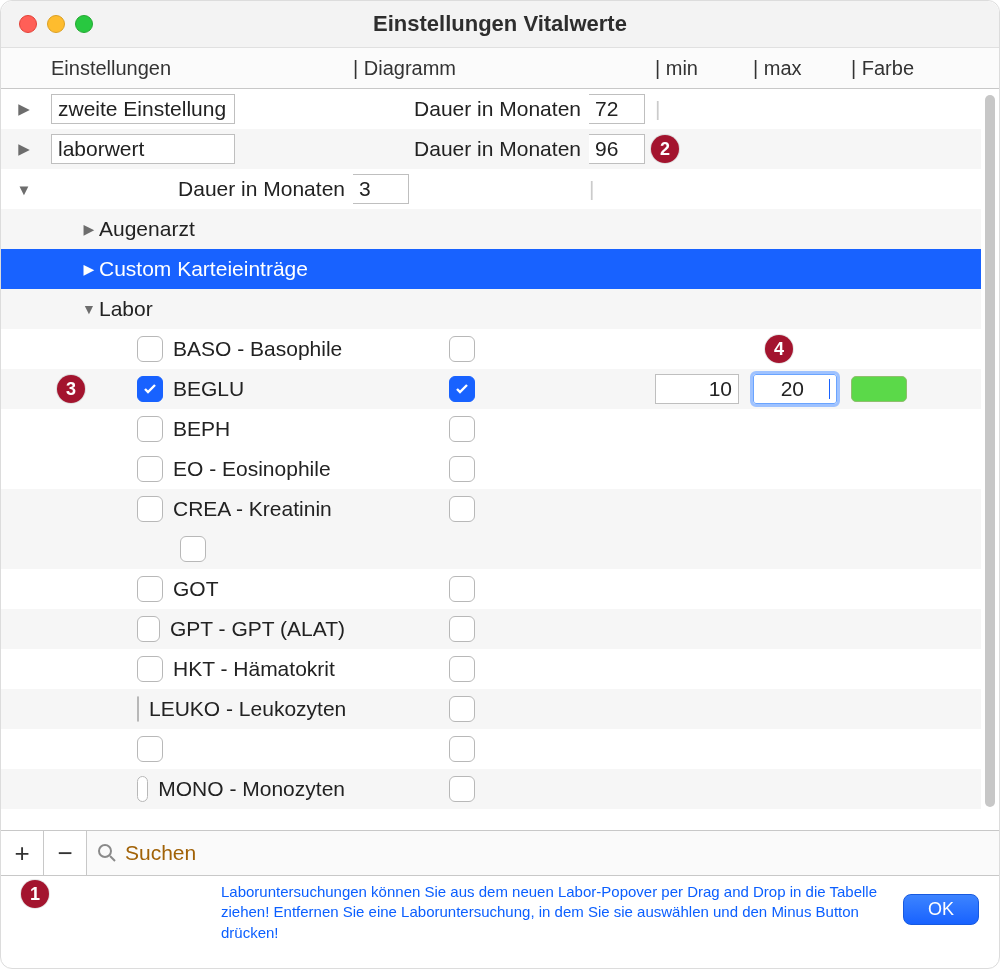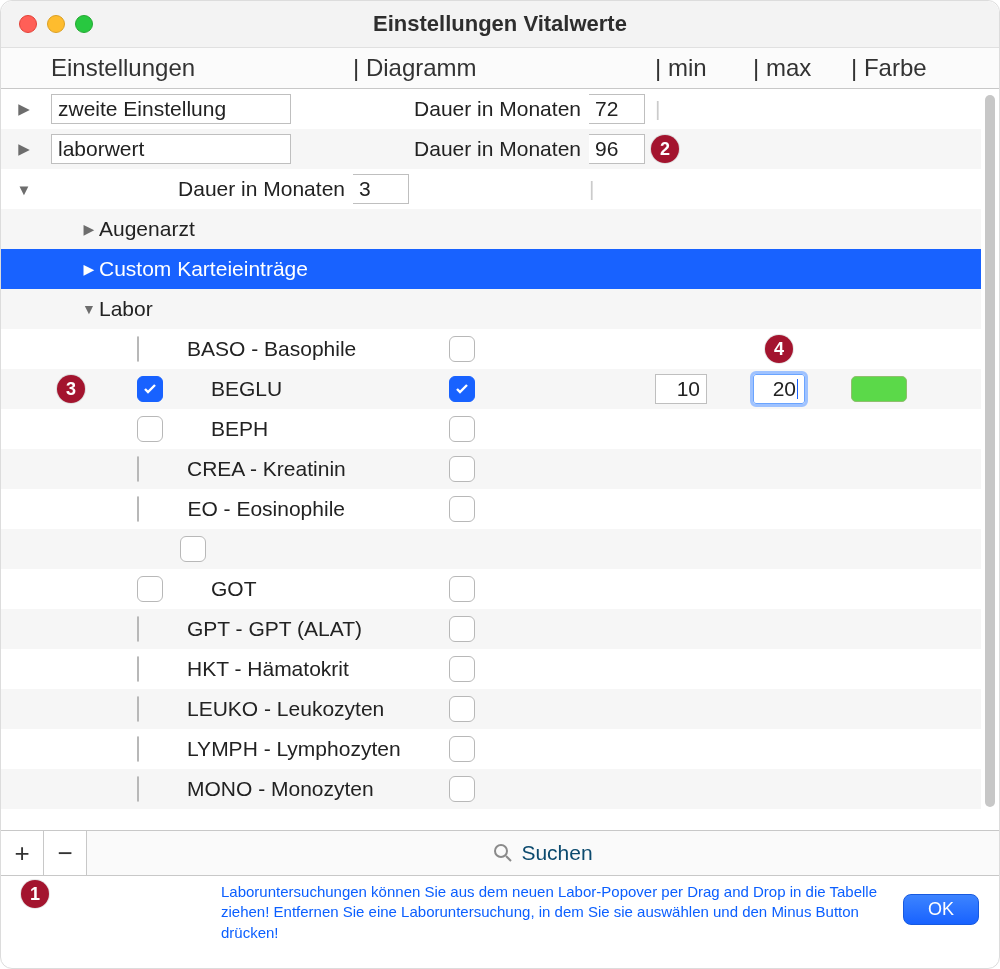--- a/index.html
+++ b/index.html
@@ -34,21 +34,21 @@
   .t-red{background:#ff5f57;border:1px solid #e24238;}
   .t-yel{background:#febc2e;border:1px solid #dba024;}
   .t-grn{background:#28c840;border:1px solid #24a932;}
   .wtitle{position:absolute;left:0;right:0;text-align:center;font-weight:600;font-size:22px;color:#2e2e2e;}
   
   .columns{
     display:grid;
     grid-template-columns:46px 302px 236px 66px 98px 98px 104px;
     height:40px;align-items:center;
     border-bottom:1px solid var(--border);
-    background:#fbfbfb;font-size:24px;color:#333;
+    background:#fbfbfb;font-size:20px;color:#333;
     padding-right:18px;
   }
   .columns>div{padding:0 4px;white-space:nowrap;overflow:hidden;}
   
   .scroll{
     flex:1;position:relative;overflow:hidden;
   }
   .rows{position:absolute;inset:0 18px 0 0;}
   .scrollbar{
     position:absolute;right:4px;top:6px;width:10px;height:712px;
@@ -58,45 +58,45 @@
     display:grid;
     grid-template-columns:46px 302px 236px 66px 98px 98px 104px;
     height:40px;align-items:center;font-size:21px;
   }
   .row.alt{background:var(--row-alt);}
   .row.sel{background:var(--row-selected);color:#fff;}
   .cell{padding:0 4px;white-space:nowrap;display:flex;align-items:center;}
   .expander{justify-content:center;font-size:15px;color:#6d6d6d;cursor:pointer;user-select:none;}
   .inlinebox{
     border:1px solid #bfbfbf;background:#fff;height:30px;
-    padding:0 6px;display:flex;align-items:center;width:240px;box-sizing:border-box;
+    padding:0 6px;display:flex;align-items:center;width:184px;box-sizing:border-box;
   }
   .dur{justify-content:flex-end;padding-right:4px;}
   .durval{border:1px solid #bfbfbf;border-left:none;background:#fff;height:30px;width:56px;display:flex;align-items:center;padding:0 6px;box-sizing:border-box;text-align:right;}
   .sep{color:#cbcbcb;padding-right:2px;}
   
   .indent1{padding-left:32px;}
-  .indent2{padding-left:90px;gap:38px;}
+  .indent2{padding-left:90px;}
   .chev{font-size:14px;color:#6d6d6d;width:20px;display:inline-block;text-align:center;}
   .row.sel .chev{color:#fff;}
   
   .chk{
     width:24px;height:24px;border:1px solid #b8b8b8;border-radius:6px;background:#fff;
     display:inline-flex;align-items:center;justify-content:center;margin-right:10px;
   }
   .chk.checked{background:var(--accent-check);border-color:var(--accent-check);}
   .chk.checked svg{display:block;}
   .chk svg{display:none;width:16px;height:16px;}
   .diagchk{justify-content:center;}
   
   .mm{
-    width:52px;height:30px;border:1px solid #bfbfbf;background:#fff;
+    width:84px;height:30px;border:1px solid #bfbfbf;background:#fff;
     padding:0 6px;display:flex;align-items:center;justify-content:flex-end;box-sizing:border-box;
   }
-  .mm.focus{outline:3px solid #9ec2ff;border-color:#6aa4ff;border-radius:3px;}
+  .mm.focus{outline:3px solid #9ec2ff;border-color:#6aa4ff;border-radius:3px;gap:24px;}
   .caret{display:inline-block;width:1px;height:20px;background:#1862ff;margin-left:1px;vertical-align:middle;}
   .swatch{
     width:54px;height:24px;border-radius:5px;border:1px solid #8fbf6e;
     background:var(--green);
   }
   
   .badge{
     position:absolute;width:28px;height:28px;border-radius:50%;
     background:var(--badge);color:#fff;font-weight:700;font-size:18px;
     display:flex;align-items:center;justify-content:center;
@@ -107,21 +107,21 @@
   .toolbar{
     display:flex;align-items:center;height:44px;background:#fafafa;
     border-bottom:1px solid var(--border);
   }
   .tbtn{
     width:42px;height:44px;border-right:1px solid var(--border);
     display:flex;align-items:center;justify-content:center;font-size:26px;color:#333;cursor:pointer;
     background:#fff;
   }
   .search{
-    flex:1;display:flex;align-items:center;padding:0 10px;color:#0c4a6e;font-size:21px;justify-content:center;
+    flex:1;display:flex;align-items:center;padding:0 10px;color:#a16207;font-size:21px;
   }
   .search svg{margin-right:8px;}
   .footer{
     display:flex;align-items:flex-start;gap:16px;padding:6px 20px 12px 60px;
     position:relative;min-height:74px;
   }
   .hint{color:var(--blue);font-size:15px;line-height:1.35;max-width:660px;}
   .okbtn{
     margin-left:auto;margin-top:12px;
     background:linear-gradient(#3d84ff,#1862ff);color:#fff;
@@ -307,48 +307,48 @@
           <span>BEPH</span>
         </div>
       <div class="cell diagchk">
           <span class="chk"></span>
         </div>
       <div></div>
         <div></div>
         <div></div>
         <div></div>
     </div>
+    <div class="row">
+      <div class="cell"></div>
+      <div class="cell indent2">
+          <span class="chk"></span>
+          <span>EO - Eosinophile</span>
+        </div>
+      <div class="cell diagchk">
+          <span class="chk"></span>
+        </div>
+      <div></div>
+        <div></div>
+        <div></div>
+        <div></div>
+    </div>
     <div class="row alt">
       <div class="cell"></div>
       <div class="cell indent2">
           <span class="chk"></span>
           <span>CREA - Kreatinin</span>
         </div>
       <div class="cell diagchk">
           <span class="chk"></span>
         </div>
       <div></div>
         <div></div>
         <div></div>
         <div></div>
     </div>
-    <div class="row">
-      <div class="cell"></div>
-      <div class="cell indent2">
-          <span class="chk"></span>
-          <span>EO - Eosinophile</span>
-        </div>
-      <div class="cell diagchk">
-          <span class="chk"></span>
-        </div>
-      <div></div>
-        <div></div>
-        <div></div>
-        <div></div>
-    </div>
     <div class="row alt">
       <div class="cell"></div>
       <div class="cell diagchk">
           <span class="chk"></span>
         </div>
       <div></div>
         <div></div>
         <div></div>
         <div></div>
     </div>
@@ -405,21 +405,20 @@
         </div>
       <div></div>
         <div></div>
         <div></div>
         <div></div>
     </div>
     <div class="row">
       <div class="cell"></div>
       <div class="cell indent2">
           <span class="chk"></span>
-          <span>LYMPH - Lymphozyten</span>
         </div>
       <div class="cell diagchk">
           <span class="chk"></span>
         </div>
       <div></div>
         <div></div>
         <div></div>
         <div></div>
     </div>
     <div class="row alt">

